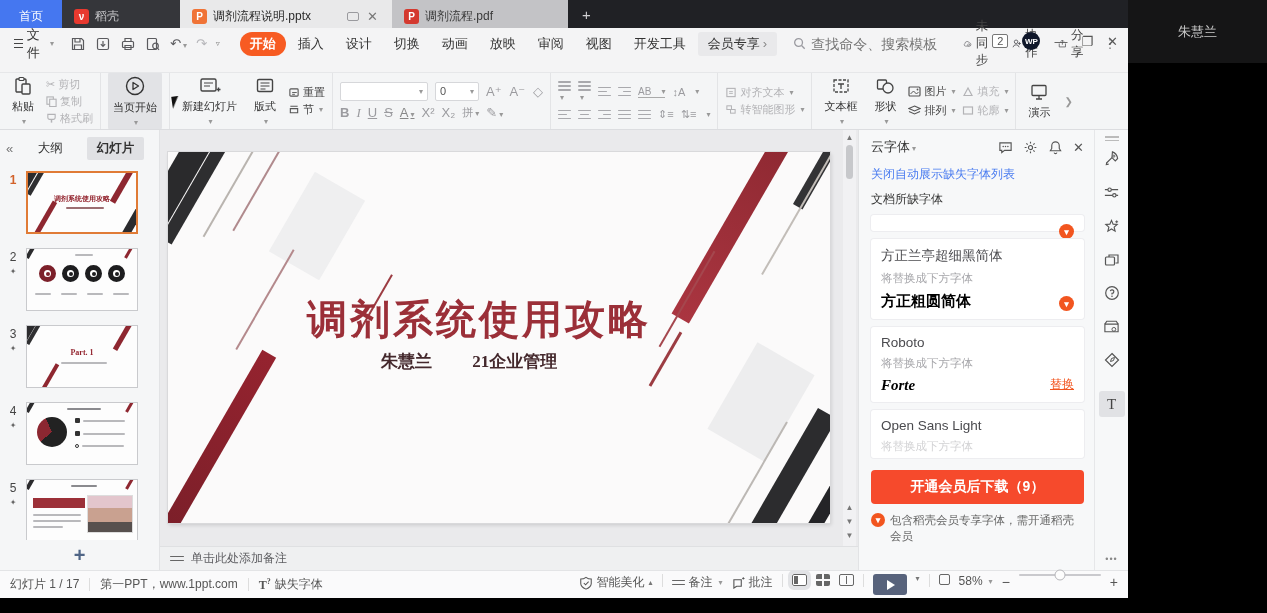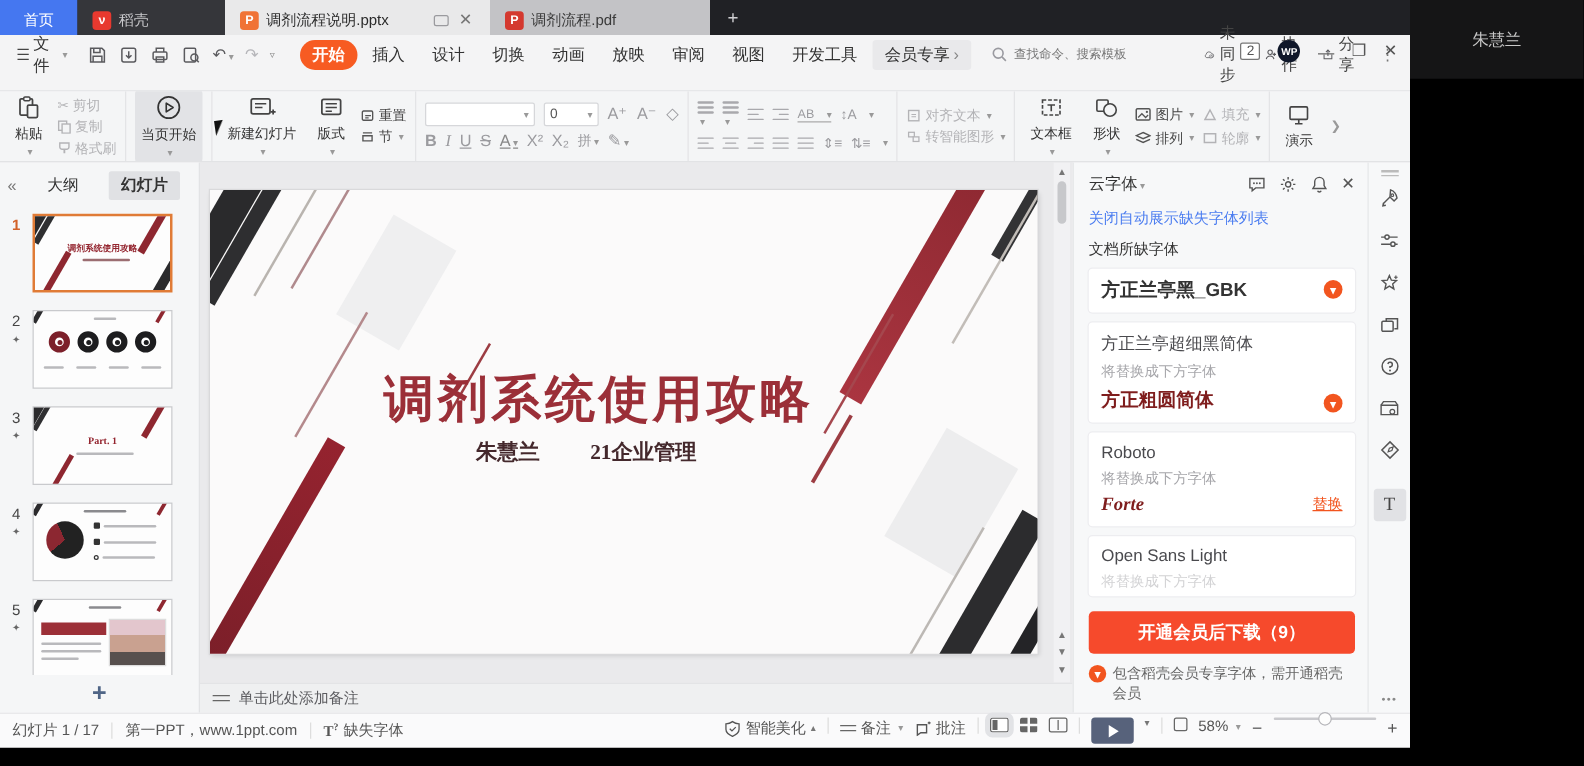--- a/index.html
+++ b/index.html
@@ -35,21 +35,21 @@
   .hamb{display:inline-flex;flex-direction:column;gap:2.5px;width:13px}
   .hamb i{height:1.5px;background:#444}
   .qbar{display:flex;align-items:center;gap:9px;padding:0 8px;color:#5a5a5e;font-size:13px}
   .qbar .qi{width:16px;height:16px}
   .menu-items{display:flex;align-items:center;gap:2px;margin-left:10px}
   .mi{font-size:13px;color:#333;padding:3px 10px;border-radius:12px;white-space:nowrap}
   .mi.active{background:#f75b22;color:#fff;font-weight:bold}
   .mi.vip{background:#e9e9eb;border-radius:3px}
   .mi.vip::after{content:"›";margin-left:3px;color:#888}
   .searchbox{display:flex;align-items:center;gap:5px;margin-left:14px;color:#9a9aa0}
-  .searchbox input{border:none;outline:none;background:transparent;font-size:10px;color:#000000;width:150px}
+  .searchbox input{border:none;outline:none;background:transparent;font-size:14px;color:#000000;width:150px}
   .menuright{margin-left:auto;display:flex;align-items:center;gap:16px;font-size:12.5px;color:#444;padding-right:4px}
   .mr-item{display:flex;align-items:center;gap:4px}
   .dd::after{content:"▾";font-size:8px;color:#999;margin-left:2px}
   .caret-up{color:#777;font-size:10px}
   .vdots{color:#777;letter-spacing:1px}
 
   
   .ribbon{height:58px;background:#f4f5f6;border-top:1px solid #e6e7e9;border-bottom:1px solid #dcdde0;display:flex;align-items:stretch;overflow:hidden}
   .rgroup{display:flex;align-items:center;gap:7px;padding:0 7px;border-right:1px solid #e3e4e6}
   .bigbtn{display:flex;flex-direction:column;align-items:center;justify-content:center;gap:3px;font-size:11px;color:#333;padding:3px 5px;border-radius:3px;white-space:nowrap}
@@ -121,21 +121,21 @@
 
   
   .fontpanel{width:236px;background:#f7f8f9;border-left:1px solid #e2e3e5;display:flex;flex-direction:column;padding:8px 10px 6px 12px;overflow:hidden}
   .fp-head{display:flex;align-items:center;color:#333;font-size:13px;gap:4px}
   .fp-icons{margin-left:auto;display:flex;gap:10px;align-items:center;color:#555}
   .fp-link{color:#4a7cf0;font-size:12px;margin:10px 0 8px}
   .fp-label{color:#333;font-size:12px;margin-bottom:7px}
   .fcard{background:#fff;border-radius:3px;padding:8px 10px;margin-bottom:8px;position:relative;box-shadow:0 0 0 1px #ededf0}
   .fc-name{font-size:13.5px;color:#4a4a4e}
   .fc-hint{font-size:11.5px;color:#a6a6aa;margin-top:6px}
-  .fc-rep{font-size:15px;color:#7f1d1d;font-weight:bold;margin-top:6px}
+  .fc-rep{font-size:15px;color:#000000;font-weight:bold;margin-top:6px}
   .fc-rep.script{font-family:"Liberation Serif","DejaVu Serif",serif;font-style:italic;font-size:15px}
   .fc-action{position:absolute;right:10px;bottom:9px;color:#f2551f;font-size:12px;text-decoration:underline}
   .badge{position:absolute;right:10px;width:15px;height:15px;border-radius:50%;background:#f2551f;color:#fff;font-size:9px;display:flex;align-items:center;justify-content:center;font-weight:bold;font-family:"Liberation Serif",serif}
   .fcard.c1 .badge{top:9px}
   .fcard .badge.low{bottom:8px;top:auto}
   .fcard.clip{height:48px;overflow:hidden;margin-bottom:10px}
   .fcard.clip .fc-hint{opacity:.5}
   .fp-btn{background:#f64a2c;color:#fff;text-align:center;font-size:14px;font-weight:bold;border-radius:4px;padding:8px 0;margin:2px 0 9px}
   .fp-note{display:flex;align-items:flex-start;gap:5px;font-size:11.5px;color:#666;line-height:1.35}
   .fp-note .nbadge{flex:0 0 auto;width:14px;height:14px;border-radius:50%;background:#f2551f;color:#fff;font-size:9px;display:flex;align-items:center;justify-content:center;font-weight:bold;font-family:"Liberation Serif",serif}
@@ -704,21 +704,20 @@
                 <path d="M8 2a4 4 0 0 1 4 4v3l1.5 2.5h-11L4 9V6a4 4 0 0 1 4-4z" fill="none" stroke="#555" stroke-width="1.2"></path>
                 <path d="M6.5 13.5a1.6 1.6 0 0 0 3 0" fill="none" stroke="#555" stroke-width="1.2"></path>
               </svg>
             <span style="font-size:13px;color:#555">✕</span>
           </div>
         </div>
         <div class="fp-link">关闭自动展示缺失字体列表</div>
         <div class="fp-label">文档所缺字体</div>
 
         <div class="fcard c1">
-          <div class="fc-name" style="font-size:15px;color:#333;font-weight:bold">方正兰亭黑_GBK</div>
           <span class="badge">▾</span>
         </div>
 
         <div class="fcard">
           <div class="fc-name">方正兰亭超细黑简体</div>
           <div class="fc-hint">将替换成下方字体</div>
           <div class="fc-rep">方正粗圆简体</div>
           <span class="badge low">▾</span>
         </div>
 

